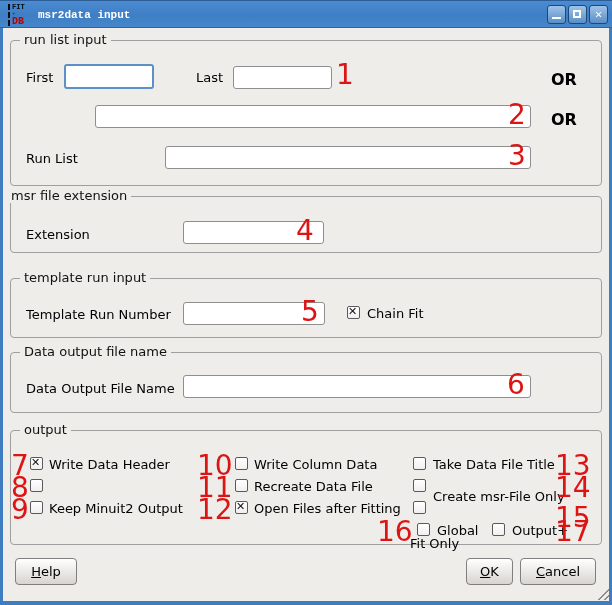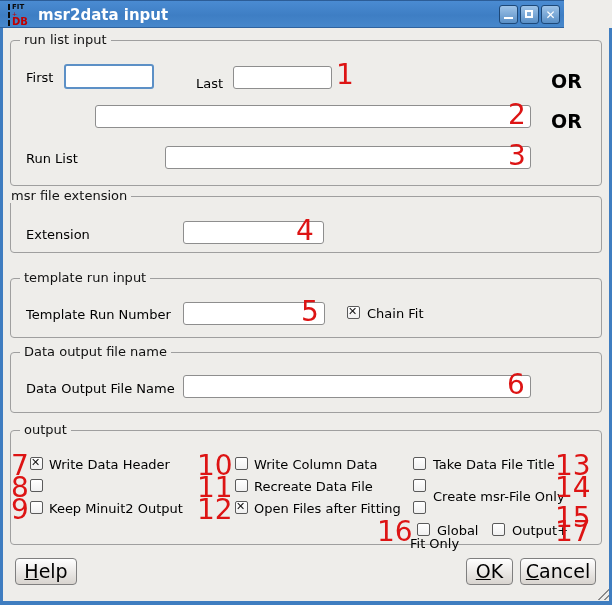--- a/index.html
+++ b/index.html
@@ -5,36 +5,37 @@
   html,body{margin:0;padding:0;}
   body{
     width:612px;height:605px;overflow:hidden;
     font-family:"DejaVu Sans","Liberation Sans",sans-serif;
     background:#eeedea;
   }
   .window{position:relative;width:612px;height:605px;background:#eeedea;}
 
   
   .titlebar{
-    position:absolute;left:0;top:0;width:564px;height:28px;
+    position:absolute;left:0;top:0;width:612px;height:28px;
     background:linear-gradient(180deg,#4a8bd2 0%,#3e7ec4 55%,#4687cb 100%);
     border-top:1px solid #2c5d97;border-bottom:1px solid #2f639f;
     box-sizing:border-box;
+    font-family:Liberation Mono, monospace;
   }
   .app-icon{
     position:absolute;left:8px;top:3px;width:22px;height:22px;
     border-left:2px dashed #0a0a0a;padding-left:2px;
     display:flex;flex-direction:column;justify-content:center;line-height:1;
   }
   .app-icon .fit{font-size:7px;font-weight:bold;color:#0a0a0a;}
   .app-icon .plus{font-size:6px;color:#c00000;}
   .app-icon .db{font-size:10px;font-weight:bold;color:#c00000;}
   .title{
     position:absolute;left:38px;top:0;height:28px;line-height:28px;
-    color:#ffffff;font-size:15px;font-weight:bold;
+    color:#ffffff;font-size:11px;font-weight:bold;
   }
   .winbtns{position:absolute;right:4px;top:4px;display:flex;gap:2px;}
   .winbtn{
     width:19px;height:19px;box-sizing:border-box;
     border:1px solid #1d4878;border-radius:3px;
     background:linear-gradient(180deg,#9ec3e8,#598fc6);
     position:relative;cursor:pointer;
   }
   .glyph-min{position:absolute;left:4px;bottom:4px;width:9px;height:2px;background:#fff;}
   .glyph-max{position:absolute;left:4px;top:4px;width:8px;height:8px;border:2px solid #fff;box-sizing:border-box;}
@@ -55,21 +56,21 @@
     position:absolute;font-size:13px;color:#111;background:#eeedea;
     padding:0 4px;line-height:14px;
   }
   #g1{top:40px;height:146px;} #t1{left:20px;top:33px;}
   #g2{top:196px;height:57px;} #t2{left:7px;top:189px;}
   #g3{top:278px;height:60px;} #t3{left:20px;top:271px;}
   #g4{top:352px;height:61px;} #t4{left:20px;top:345px;}
   #g5{top:430px;height:115px;} #t5{left:20px;top:423px;}
 
   .lbl{position:absolute;font-size:13px;color:#000;line-height:15px;white-space:nowrap;}
-  .or{position:absolute;font-size:19px;font-weight:bold;color:#000;}
+  .or{position:absolute;font-size:16px;font-weight:bold;color:#000;}
 
   .tin{
     position:absolute;box-sizing:border-box;height:23px;
     background:#fff;border:1px solid #8e8e8e;border-radius:3px;
     font-family:"DejaVu Sans","Liberation Sans",sans-serif;font-size:13px;padding:0 4px;outline:none;
   }
   .tin.focused{border:2px solid #5c90c6;}
 
   
   .cb{
@@ -86,21 +87,21 @@
   .ann{
     position:absolute;color:#dd1414;font-size:28px;line-height:22px;
     font-family:"DejaVu Sans","Liberation Sans",sans-serif;
   }
 
   
   .btn{
     position:absolute;height:27px;box-sizing:border-box;
     border:1px solid #7f7f7f;border-radius:4px;
     background:linear-gradient(180deg,#ffffff,#d8d4cf);
-    font-size:19px;color:#000;text-align:center;line-height:25px;cursor:pointer;
+    font-size:13px;color:#000;text-align:center;line-height:25px;cursor:pointer;
   }
   .accel{text-decoration:underline;}
   #btn-help{left:15px;top:558px;width:62px;}
   #btn-ok{left:466px;top:558px;width:47px;}
   #btn-cancel{left:520px;top:558px;width:76px;}
 
   .grip{
     position:absolute;right:3px;bottom:5px;width:14px;height:14px;
     background:repeating-linear-gradient(135deg,#8a8a8a 0 1px,transparent 1px 4px);
     clip-path:polygon(100% 0,100% 100%,0 100%);
@@ -133,21 +134,21 @@
 
   <div class="edge edge-l"></div>
   <div class="edge edge-r"></div>
   <div class="edge edge-b"></div>
 
   <div class="group" id="g1"></div>
   <span class="gtitle" id="t1">run list input</span>
 
   <span class="lbl" style="left:26px;top:70px;">First</span>
   <input class="tin focused" style="left: 64px; top: 64px; width: 90px; height: 25px;" value="">
-  <span class="lbl" style="left:196px;top:76px;">Last</span>
+  <span class="lbl" style="left:196px;top:70px;">Last</span>
   <input class="tin" style="left: 233px; top: 66px; width: 99px;" value="">
   <span class="ann" style="left:336px;top:64px;">1</span>
   <span class="or" style="left:551px;top:70px;">OR</span>
 
   <span class="lbl" style="left:26px;top:110px;margin-top:41px;">Run List</span>
   <input class="tin" style="left: 95px; top: 105px; width: 436px;" value="">
   <span class="ann" style="left:508px;top:104px;">2</span>
   <span class="or" style="left:551px;top:110px;">OR</span>
 
   <input class="tin" style="left: 165px; top: 146px; width: 366px;" value="">

